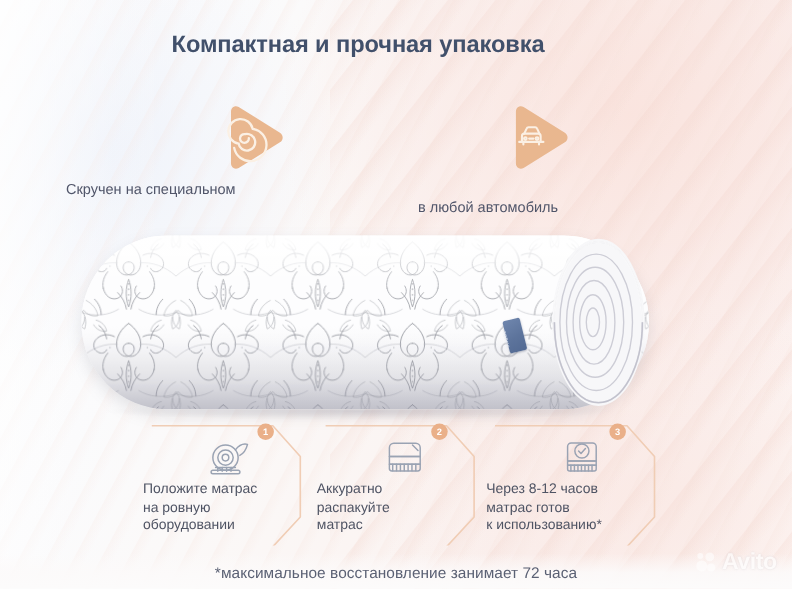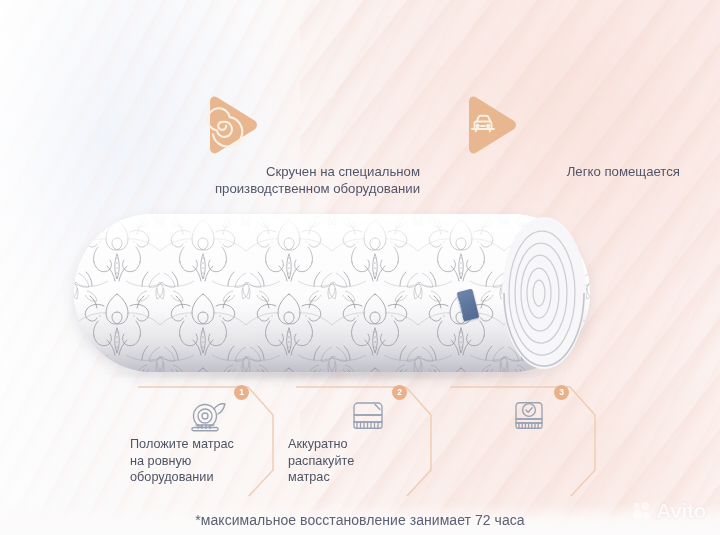--- a/index.html
+++ b/index.html
@@ -95,21 +95,21 @@
   
   .feature { position: absolute; }
   .tri-wrap {
     position: absolute;
     width: 64px; height: 62px;
   }
   .tri-wrap svg { display: block; }
 
   .feature-text {
     position: absolute;
-    text-align: right;
+    text-align: left;
     font-size: 13.2px;
     line-height: 17px;
     color: #51566a;
     white-space: nowrap;
   }
 
   
   #feature-roll .tri-wrap { left: 196px; top: 95px; }
   #feature-roll .feature-text { left: 60px; top: 163px; width: 360px; }
   
@@ -264,52 +264,53 @@
 <div id="stage">
 
   <div class="bg-base"></div>
   <div class="bg-soft-blue"></div>
   <div class="bg-soft-pink"></div>
   <div class="bg-soft-pink2"></div>
   <div class="bg-diag"></div>
   <div class="bg-diag2"></div>
   <div class="bg-fold-left"></div>
 
+  <div class="title">Компактная и прочная упаковка</div>
 
   <div class="feature" id="feature-roll">
     <div class="tri-wrap">
       <svg width="64" height="62" viewBox="0 0 64 62" xmlns="http://www.w3.org/2000/svg">
         <path d="M14 6.5 C14 2.6 17.6 0.4 21 2.3 L58.5 25.6 C61.8 27.6 61.8 32.4 58.5 34.4 L21 57.7 C17.6 59.6 14 57.4 14 53.5 Z" fill="#e9b78f"></path>
         <path d="M30.2 30.5 m0,0 a4,4 0 1,1 -3.4,-3.6 a7.6,7.6 0 1,1 -5.9,8.6 a11.2,11.2 0 1,1 12.8,-13.4 a14.8,14.8 0 1,1 -16.8,17.3" fill="none" stroke="#fbf0e4" stroke-width="2.1" stroke-linecap="round"></path>
       </svg>
     </div>
     <div class="feature-text">
       <span>Скручен на специальном</span><br>
-      <span>производственном оборудовании</span>
     </div>
   </div>
 
   <div class="feature" id="feature-car">
     <div class="tri-wrap">
       <svg width="64" height="62" viewBox="0 0 64 62" xmlns="http://www.w3.org/2000/svg">
         <path d="M14 6.5 C14 2.6 17.6 0.4 21 2.3 L58.5 25.6 C61.8 27.6 61.8 32.4 58.5 34.4 L21 57.7 C17.6 59.6 14 57.4 14 53.5 Z" fill="#e9b78f"></path>
         <g fill="none" stroke="#fbf0e4" stroke-width="1.9" stroke-linecap="round" stroke-linejoin="round">
           <path d="M17 34 h22"></path>
           <path d="M19.5 34 v-5.2 c0-1.3 1-2.3 2.3-2.3 h12.4 c1.3 0 2.3 1 2.3 2.3 V34"></path>
           <path d="M21.6 26.5 l2.1-4.6 c.3-.7 1-1.2 1.8-1.2 h6 c.8 0 1.5.5 1.8 1.2 l2.1 4.6"></path>
           <path d="M20.8 34 v2.4"></path>
           <path d="M35 34 v2.4"></path>
           <circle cx="22.6" cy="31" r="1.2"></circle>
           <circle cx="33.2" cy="31" r="1.2"></circle>
           <path d="M26 31 h4"></path>
         </g>
       </svg>
     </div>
     <div class="feature-text">
-      <span>Легко помещается</span><br>
+      <br>
+      <span>в любой автомобиль</span>
     </div>
   </div>
 
   <div class="roll-shadow"></div>
   <div class="roll">
     <div class="roll-body">
       <svg class="roll-pattern" width="516" height="158" viewBox="0 0 516 158" preserveAspectRatio="none" xmlns="http://www.w3.org/2000/svg">
         <defs>
           <pattern id="damask" width="86" height="74" patternUnits="userSpaceOnUse">
             <g fill="none" stroke="#6e717b" stroke-width="0.8" stroke-linecap="round" opacity="0.82">
@@ -443,20 +444,25 @@
         <g fill="none" stroke="#9aa3b3" stroke-width="1.35" stroke-linecap="round" stroke-linejoin="round">
           <path d="M7 8 c0 -1.8 1.5 -3.3 3.3 -3.3 h19.4 c1.8 0 3.3 1.5 3.3 3.3 v13 h-26 z"></path>
           <path d="M7 21 h26 v4 h-26 z"></path>
           <path d="M7 25 h26 v3.4 c0 1 -.8 1.8 -1.8 1.8 h-22.4 c-1 0 -1.8 -.8 -1.8 -1.8 z"></path>
           <path d="M10 25 v5.2 M13.2 25 v5.2 M16.4 25 v5.2 M19.6 25 v5.2 M22.8 25 v5.2 M26 25 v5.2 M29.2 25 v5.2"></path>
           <circle cx="20" cy="12" r="6.4"></circle>
           <path d="M17 12 l2.2 2.3 l4 -4.6"></path>
         </g>
       </svg>
       <div class="step-badge">3</div>
+      <div class="step-text">
+        <span>Через 8-12 часов</span><br>
+        <span>матрас готов</span><br>
+        <span>к использованию*</span>
+      </div>
     </div>
   </div>
 
   <div class="bg-bottom-band"></div>
 
   <div class="footnote">*максимальное восстановление занимает 72 часа</div>
 
   <div class="avito">
     <svg width="20" height="20" viewBox="0 0 20 20" xmlns="http://www.w3.org/2000/svg">
       <circle cx="6" cy="13.5" r="5" fill="#ffffff" opacity=".9"></circle>

